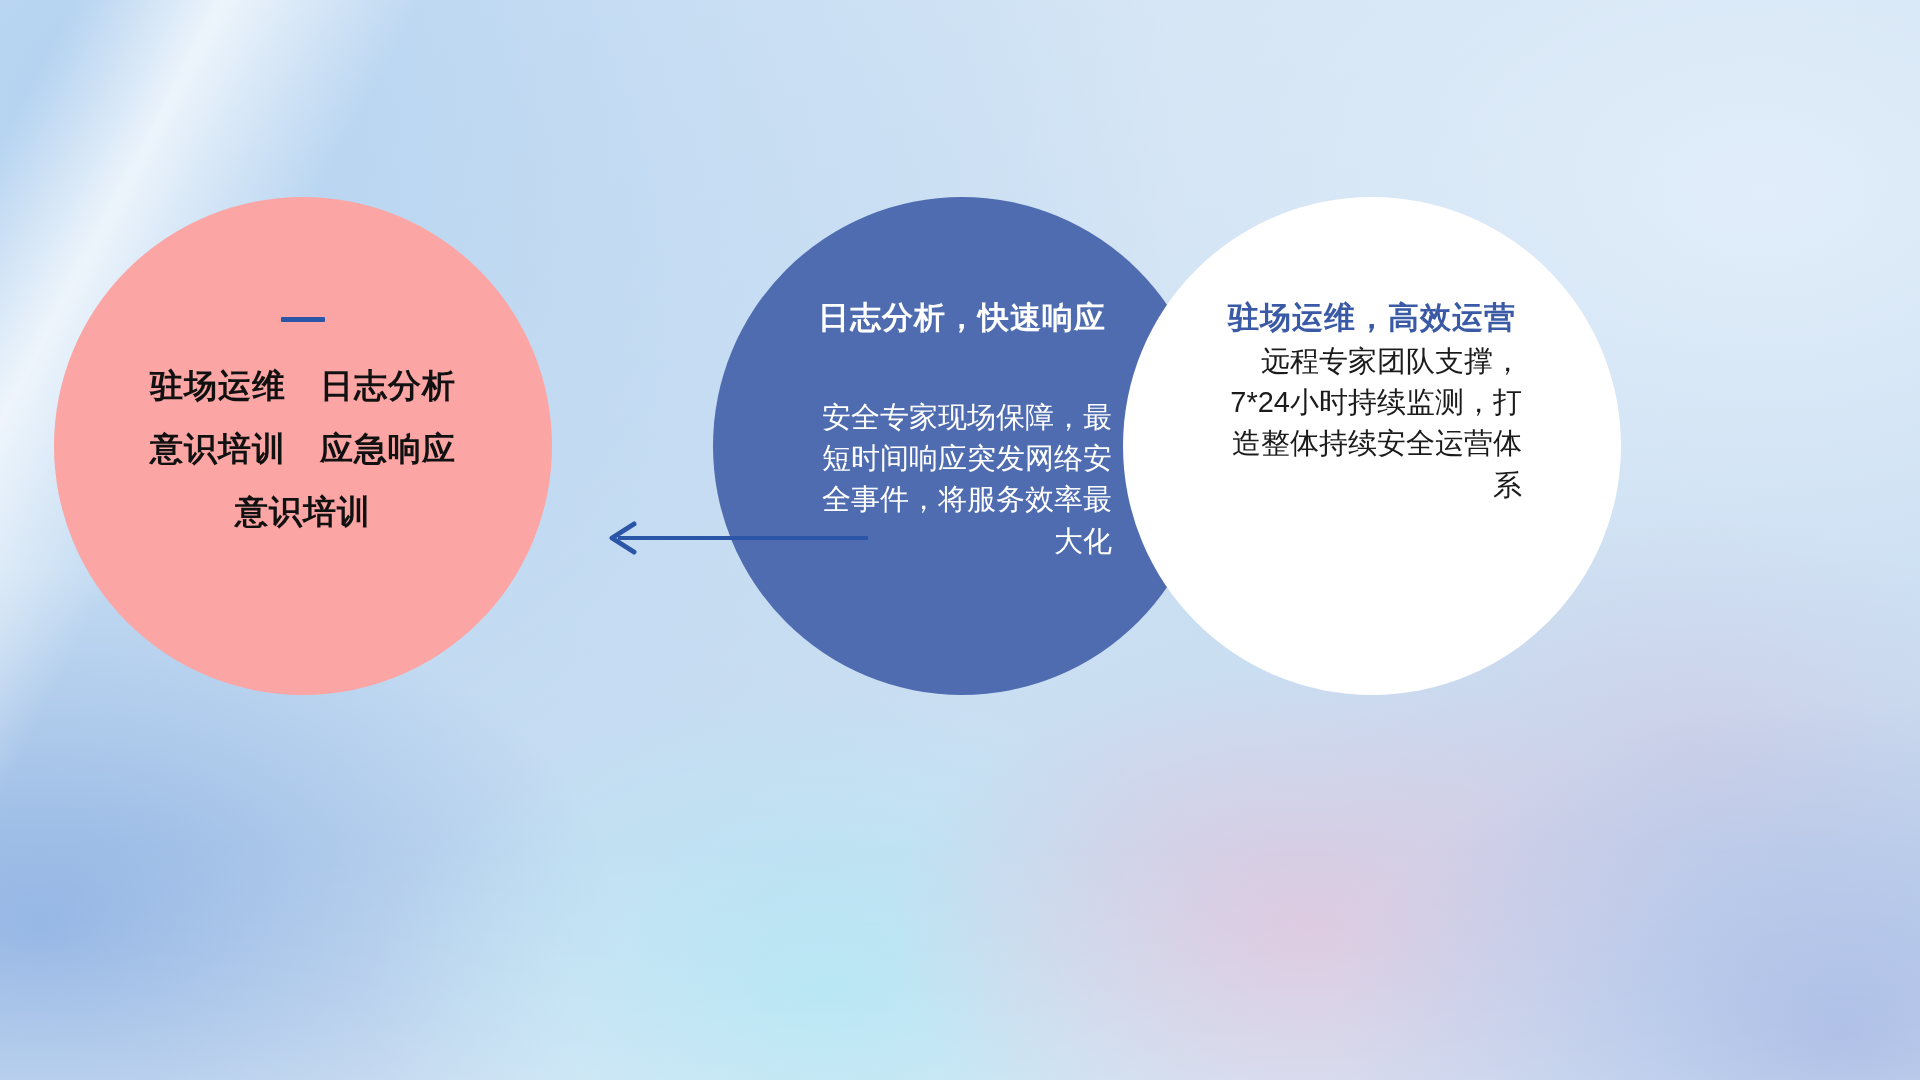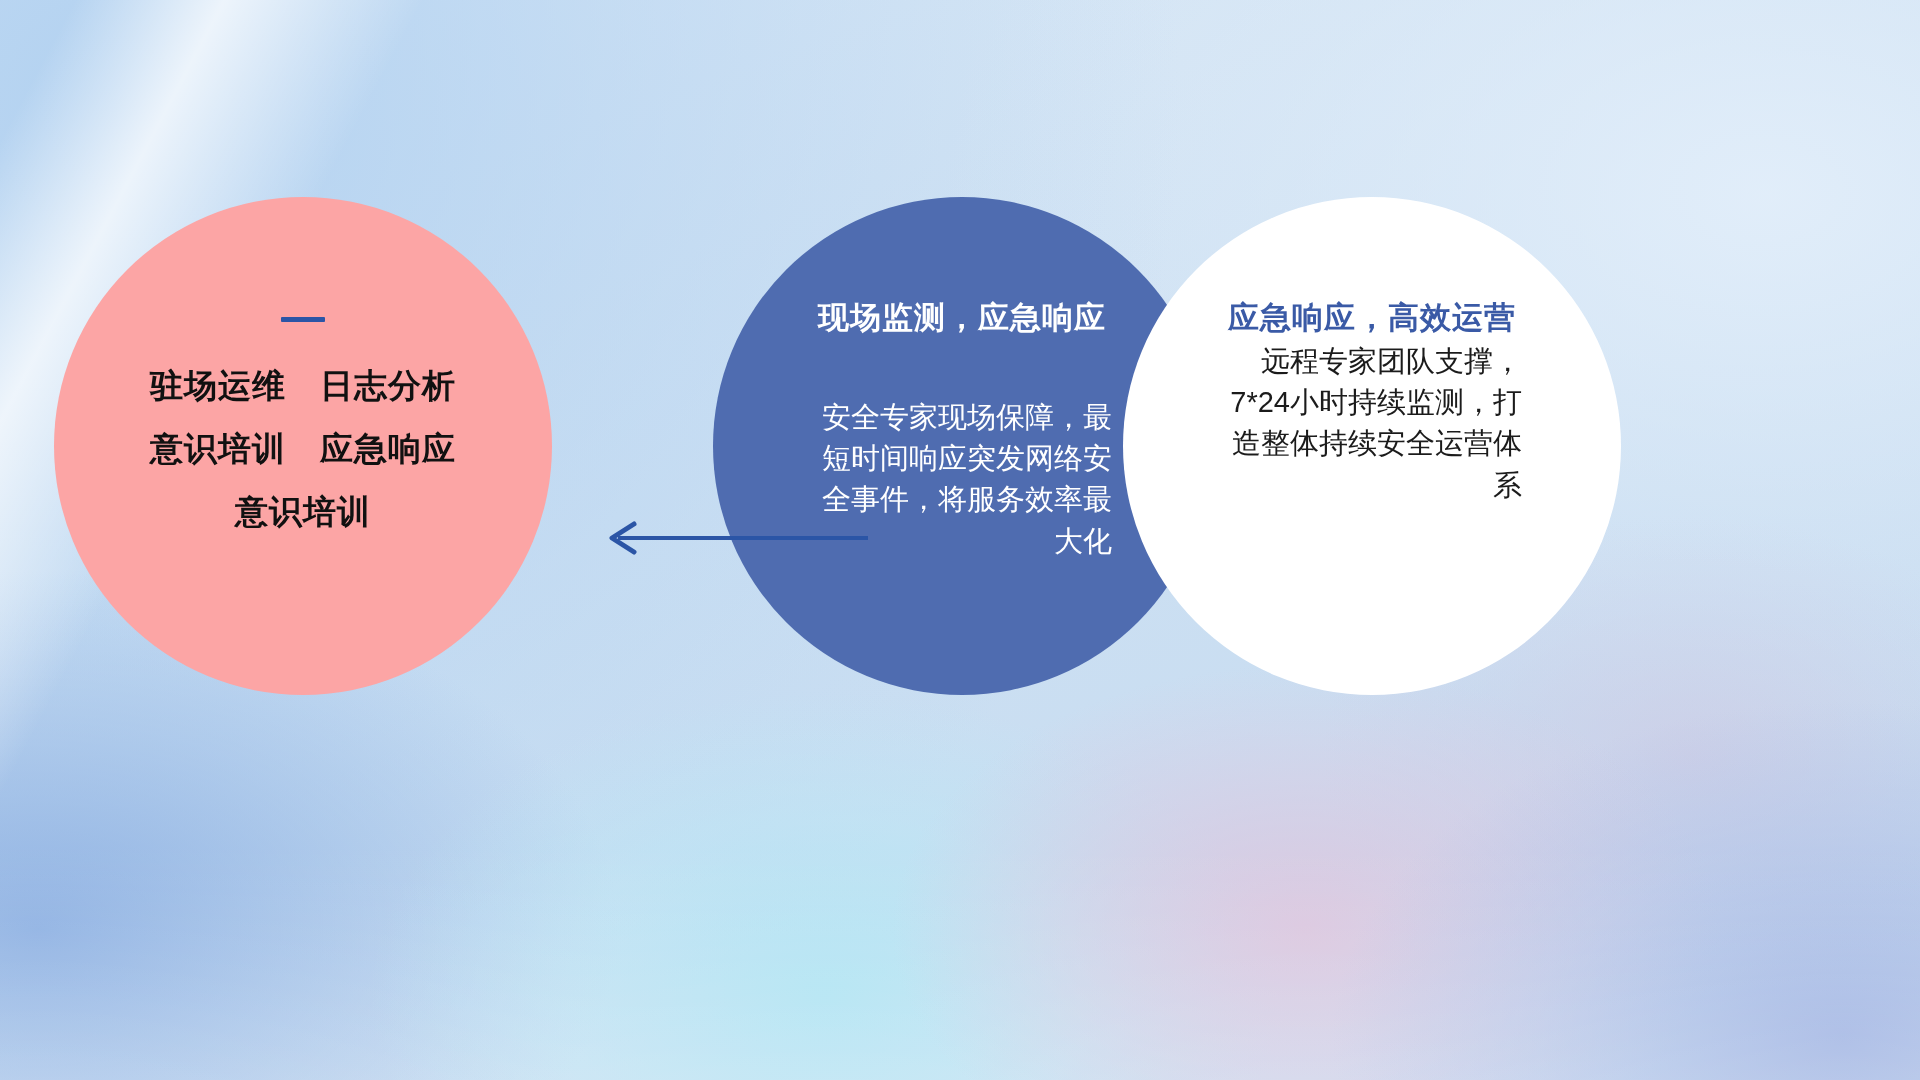--- a/index.html
+++ b/index.html
@@ -203,26 +203,26 @@
         <span>意识培训</span>
         <span>应急响应</span>
       </div>
       <div class="left-row left-row-single">
         <span>意识培训</span>
       </div>
     </div>
   </div>
 
   <div class="circle circle-mid">
-    <div class="card-title title-light">现场监测，应急响应</div>
+    <div class="card-title title-light">日志分析，快速响应</div>
     <div class="card-body body-light">安全专家现场保障，最短时间响应突发网络安全事件，将服务效率最大化</div>
   </div>
 
   <div class="circle circle-right">
-    <div class="card-title title-blue">应急响应，高效运营</div>
+    <div class="card-title title-blue">驻场运维，高效运营</div>
     <div class="card-body body-dark">远程专家团队支撑，7*24小时持续监测，打造整体持续安全运营体系</div>
   </div>
 
   <svg class="arrow" viewBox="0 0 270 40">
     <line x1="268" y1="20" x2="18" y2="20" stroke="#2b55a6" stroke-width="4"></line>
     <polyline points="34,6 12,20 34,34" fill="none" stroke="#2b55a6" stroke-width="5" stroke-linecap="round" stroke-linejoin="round"></polyline>
   </svg>
 
 </div>
 

